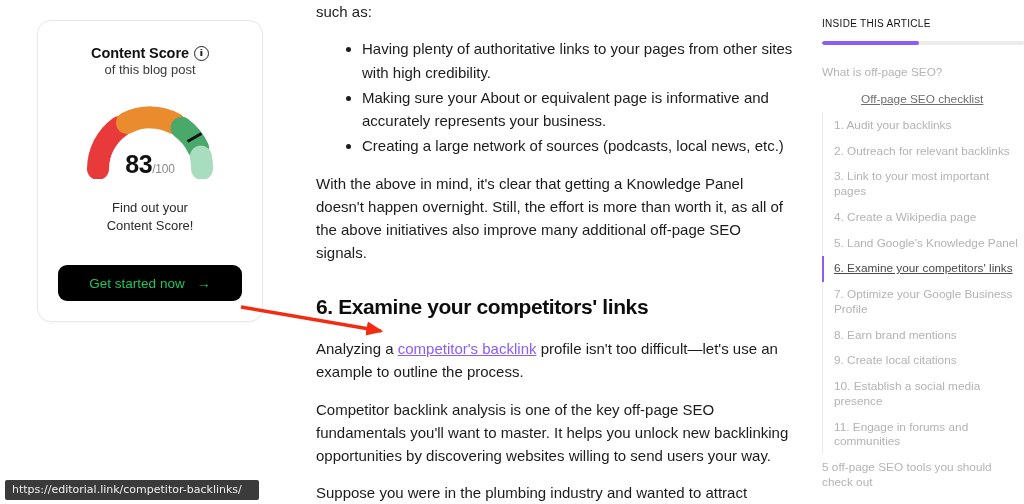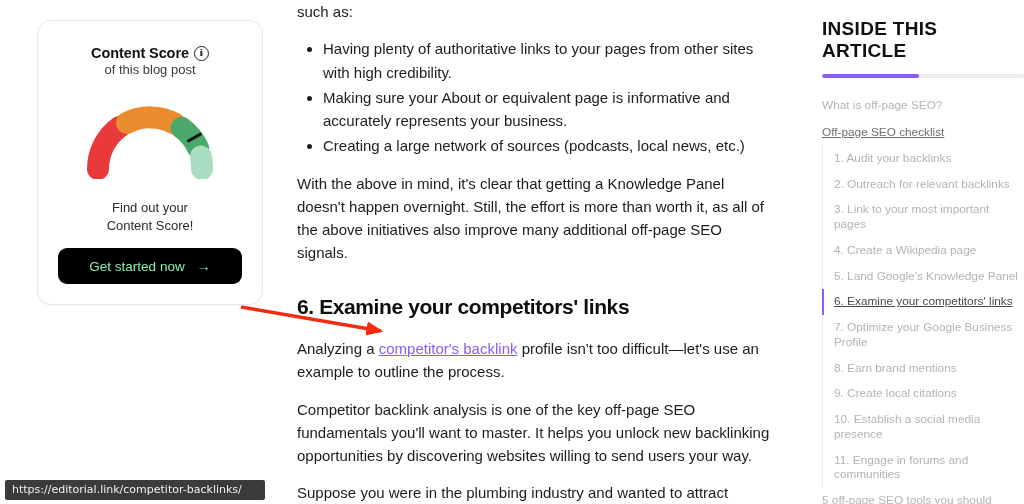--- a/index.html
+++ b/index.html
@@ -97,56 +97,56 @@
     color: #8a8a8a;
     letter-spacing: -0.2px;
   }
   .cs-cta-text {
     font-size: 13px;
     color: #2b2b2b;
     line-height: 1.35;
     margin-top: 20px;
   }
   #get-started-button {
-    margin-top: 14px;
+    margin-top: 31px;
     width: 100%;
     box-sizing: border-box;
     background: #000000;
-    color: #86efac;
+    color: #22c55e;
     border: none;
     border-radius: 9px;
     height: 36px;
     font-family: "Liberation Sans", sans-serif;
     font-size: 13.5px;
     cursor: pointer;
     display: flex;
     align-items: center;
     justify-content: center;
     gap: 12px;
   }
   #get-started-button .arrow { font-size: 14px; line-height: 1; }
 
   
   #article {
     position: absolute;
-    left: 284px; top: 0;
+    left: 303px; top: 0;
     width: 500px; height: 504px;
     overflow: hidden;
     color: #1c1c1c;
     font-size: 15px;
     line-height: 1.55;
   }
   #article .inner { padding: 0 10px 0 13px; }
   #article p { margin: 0 0 14px 0; }
   #article p.tight-top { margin-top: 0; }
   #article ul {
     margin: 14px 0 14px 0;
     padding-left: 26px;
   }
-  #article li { margin-bottom: 2px; }
+  #article li { margin-bottom: 2px; margin-left: 20px; }
   #article h2 {
     font-size: 21px;
     font-weight: bold;
     letter-spacing: -0.4px;
     color: #0d0d0d;
     margin: 26px 0 14px 0;
   }
   #article a {
     color: #8b5cf6;
     text-decoration: underline;
@@ -164,22 +164,22 @@
   #toc-sidebar {
     position: absolute;
     left: 805px; top: 0;
     width: 219px; height: 504px;
     background: #ffffff;
     padding: 18px 0 0 17px;
     box-sizing: border-box;
     overflow: hidden;
   }
   #toc-heading {
-    font-size: 19px;
-    font-weight: bold;
+    font-size: 10px;
+    font-weight: normal;
     letter-spacing: 0.3px;
     color: #111111;
   }
   #toc-progress-track {
     margin-top: 12px;
     width: 202px; height: 4px;
     background: #ececec;
     border-radius: 3px;
     overflow: hidden;
   }
@@ -192,20 +192,21 @@
   .toc-top {
     font-size: 11.8px;
     color: #b3b3b3;
     padding: 6px 0;
     line-height: 1.25;
     cursor: pointer;
   }
   .toc-top.strong {
     color: #6e6e6e;
     text-decoration: underline;
+    margin-left: 39px;
   }
   .toc-sub-group {
     border-left: 1px solid #ececec;
   }
   .toc-sub {
     font-size: 11.8px;
     color: #b3b3b3;
     padding: 5.5px 0 5.5px 10px;
     line-height: 1.25;
     cursor: pointer;
@@ -219,21 +220,21 @@
   }
 
   
   #status-bar-url {
     position: absolute;
     left: 5px; bottom: 4px;
     background: #3b3b3b;
     color: #f0f0f0;
     font-size: 11px;
     font-family: "DejaVu Sans", sans-serif;
-    padding: 3px 23px 4px 7px;
+    padding: 3px 17px 4px 7px;
     border-radius: 2px;
     white-space: nowrap;
     z-index: 50;
   }
 </style>
 </head>
 <body>
 
 <div id="left-column">
 
@@ -251,20 +252,23 @@
 
         <g fill="none" stroke-width="22" stroke-linecap="round">
           <path stroke="#e8393b" d="M 23 78 A 52 52 0 0 1 44.6 35.9"></path>
           <path stroke="#ea8b2e" d="M 51.9 31.9 A 52 52 0 0 1 99.9 32.6"></path>
           <path stroke="#4aa86a" d="M 106.6 36.8 A 52 52 0 0 1 123.3 57.5"></path>
           <path stroke="#a8ddbf" d="M 125.9 65.6 A 52 52 0 0 1 127 78"></path>
         </g>
 
         <line x1="112.5" y1="50.5" x2="126.5" y2="42.5" stroke="#111111" stroke-width="3" stroke-linecap="butt"></line>
       </svg>
+      <div class="gauge-score">
+        <span class="num">83</span><span class="den">/100</span>
+      </div>
     </div>
 
     <div class="cs-cta-text">
       <span>Find out your</span><br>
       <span>Content Score!</span>
     </div>
 
     <button id="get-started-button">
       <span>Get started now</span>
       <span class="arrow">→</span>

